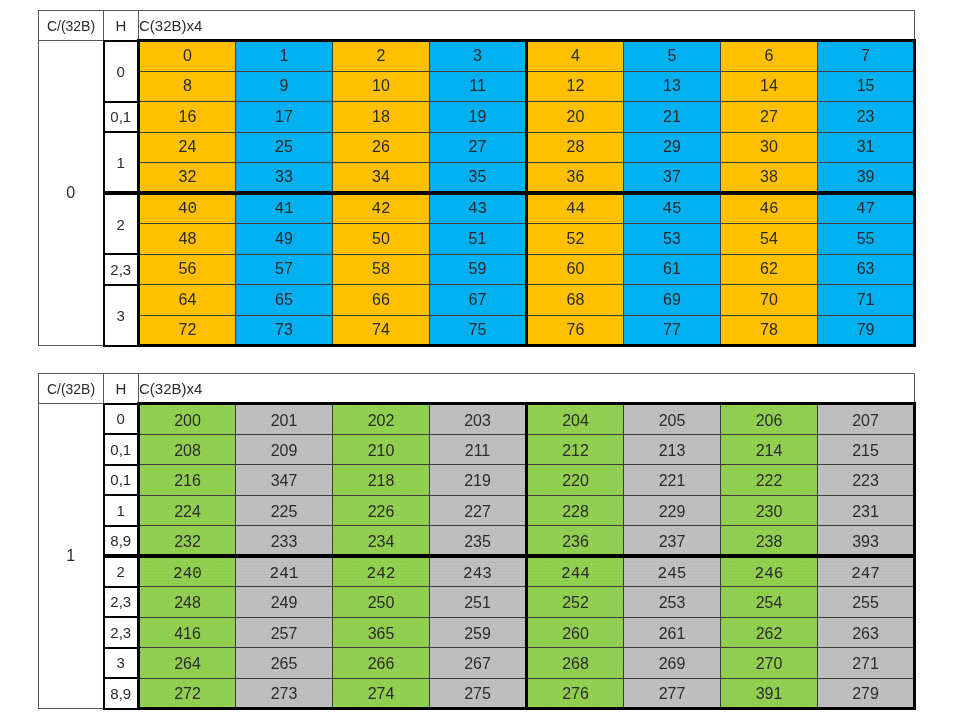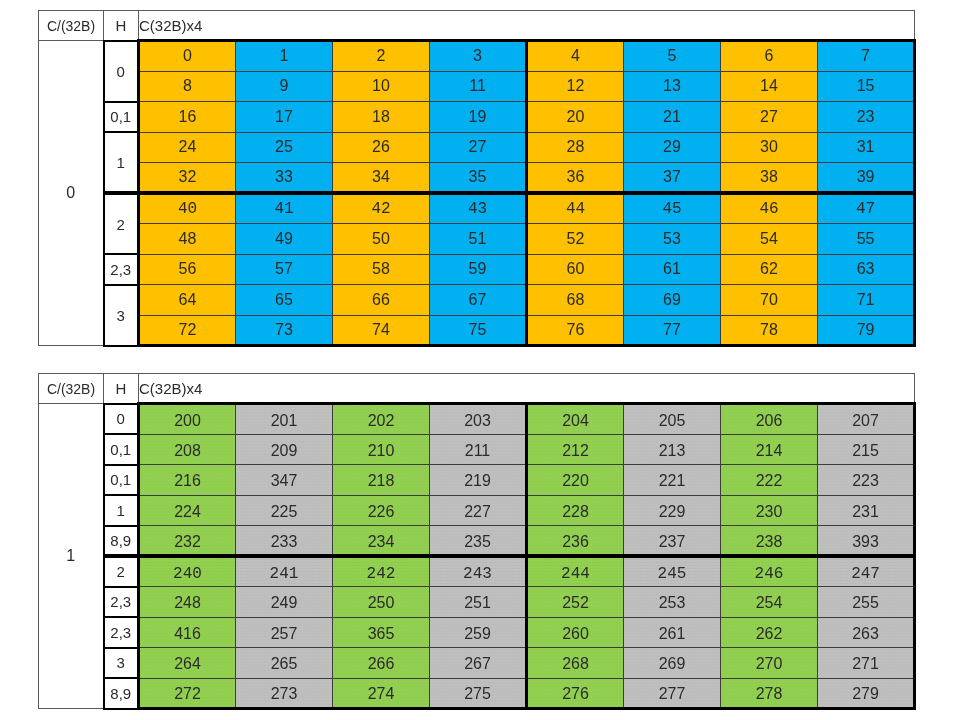--- a/index.html
+++ b/index.html
@@ -329,20 +329,20 @@
             <td class="cell c-gray dright">271</td>
           </tr>
           <tr class="body-row">
             <td rowspan="1" class="h-cell">8,9</td>
             <td class="cell c-green dleft dbottom">272</td>
             <td class="cell c-gray dbottom">273</td>
             <td class="cell c-green dbottom">274</td>
             <td class="cell c-gray dbottom">275</td>
             <td class="cell c-green thick-left dbottom">276</td>
             <td class="cell c-gray dbottom">277</td>
-            <td class="cell c-green dbottom">278</td>
+            <td class="cell c-green dbottom">391</td>
             <td class="cell c-gray dright dbottom">279</td>
           </tr>
         </tbody>
     </table>
   </div>
 
 </div>
 
 </body></html>

